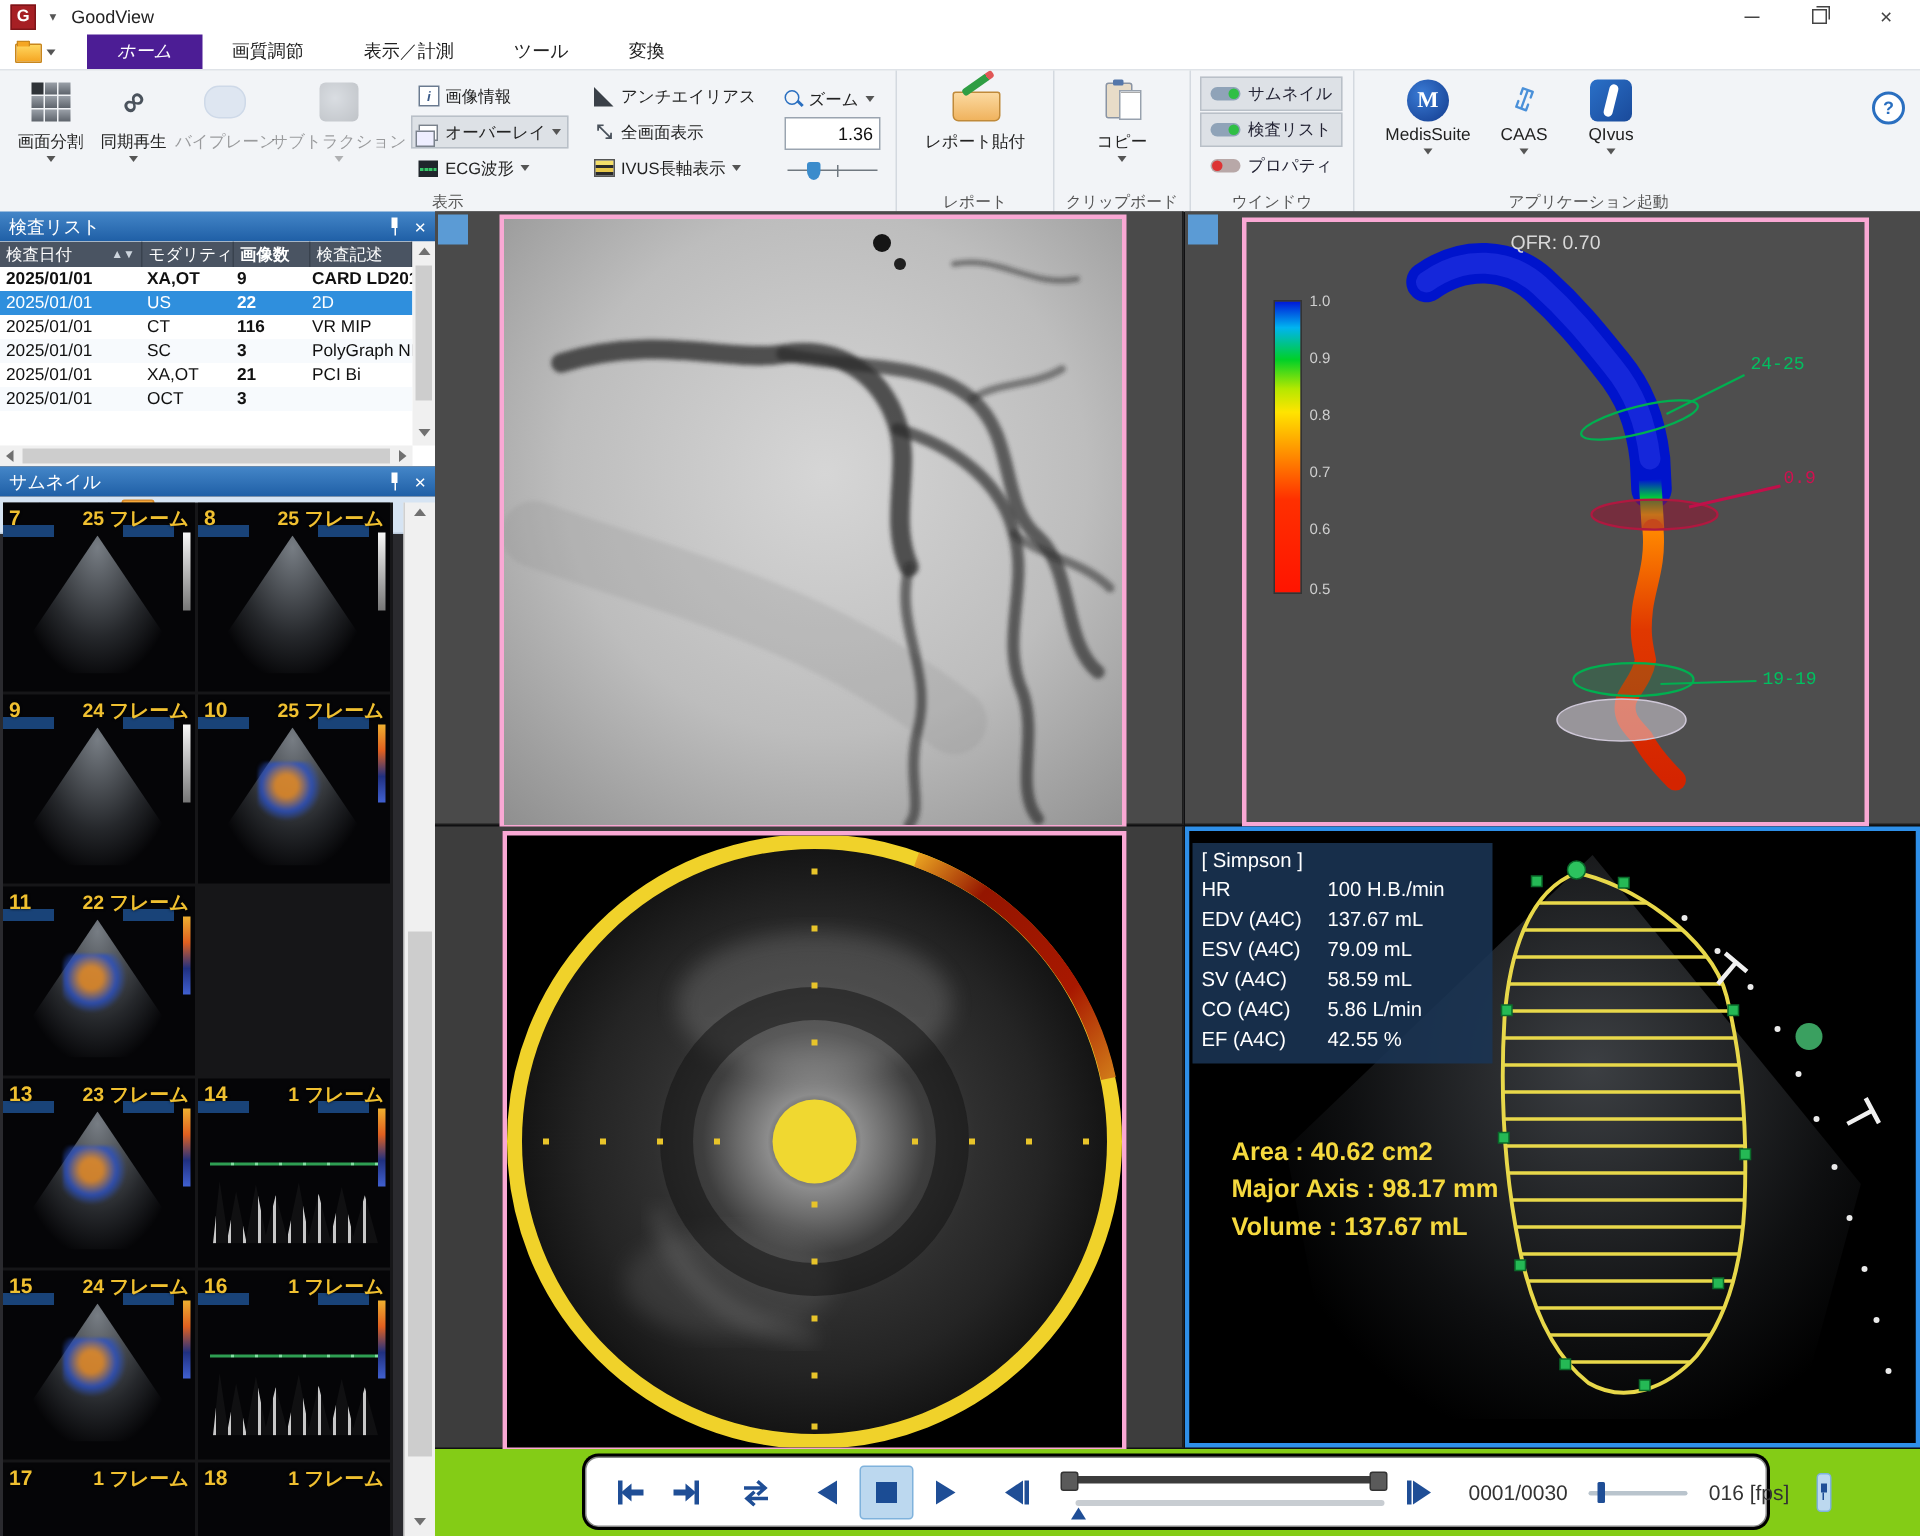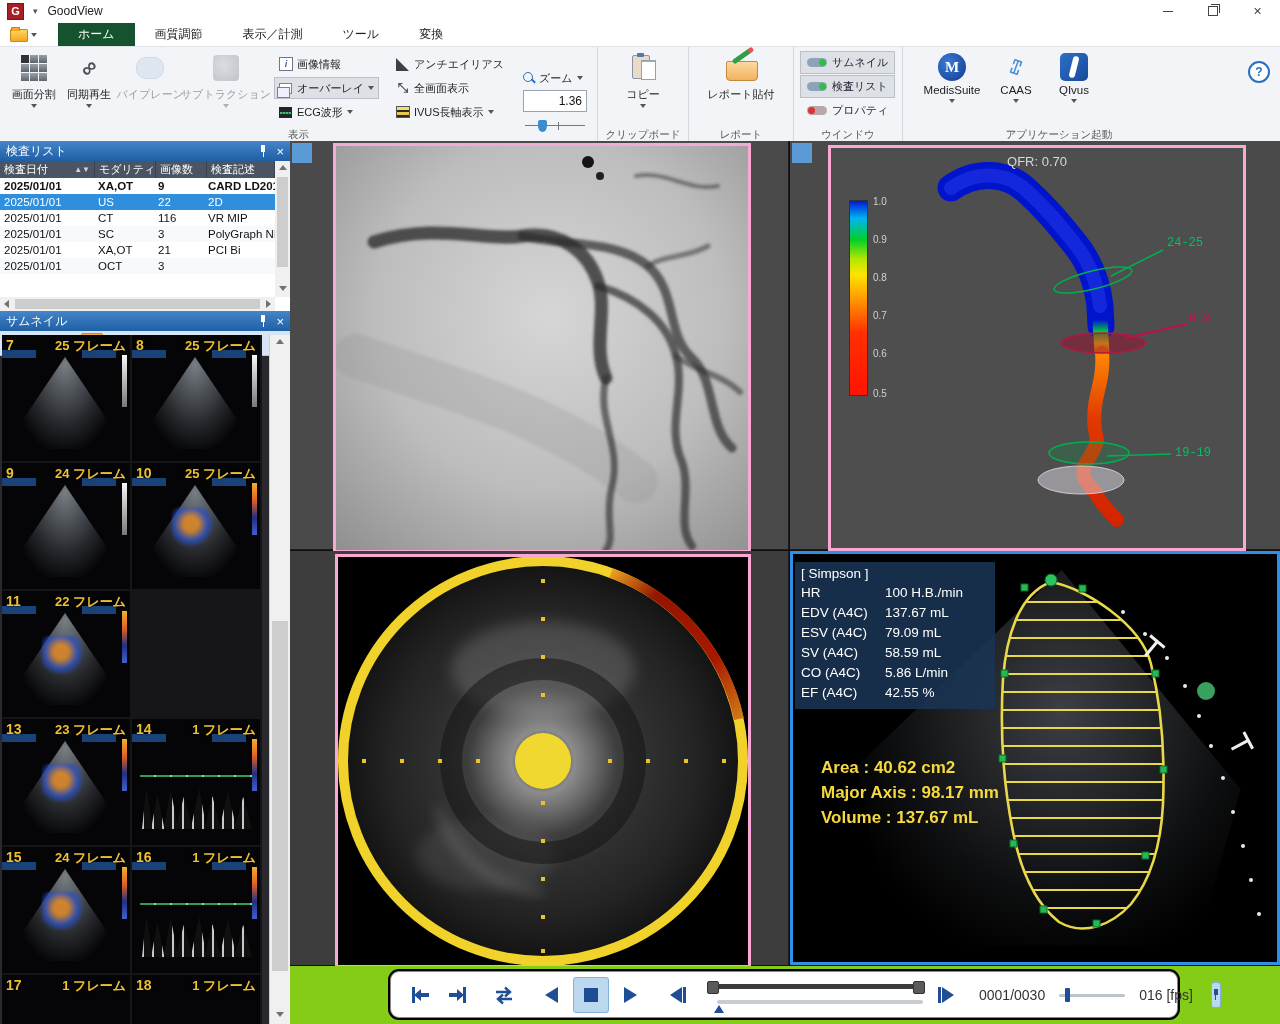--- a/index.html
+++ b/index.html
@@ -16,21 +16,21 @@
   .rest::before{content:"";position:absolute;left:2px;top:-3px;width:8px;height:8px;border:1px solid #444;border-bottom:none;border-left:none;}
   .clos{font-size:14px;line-height:14px;}
   
   .tabrow{position:absolute;top:22px;left:0;right:0;height:24px;background:#fff;display:flex;align-items:flex-end;}
   .filebtn{width:34px;height:20px;margin:0 4px 1px 6px;display:flex;align-items:center;justify-content:center;gap:3px;}
   .folder{width:16px;height:11px;background:linear-gradient(#ffd65e,#f5a623);border:1px solid #c8861c;border-radius:1px;position:relative;}
   .folder::before{content:"";position:absolute;top:-3px;left:0;width:7px;height:3px;background:#f5a623;border:1px solid #c8861c;border-bottom:none;border-radius:1px 1px 0 0;}
   .caret{width:0;height:0;border-left:3px solid transparent;border-right:3px solid transparent;border-top:4px solid #555;}
   .tabs{display:flex;height:23px;margin-left:14px;}
   .tab{padding:0 20px;font-size:12px;color:#222;display:flex;align-items:center;}
-  .tab.active{background:#14532d;color:#fff;}
+  .tab.active{background:#4c1d95;color:#fff;font-style:italic;}
   .ribbon{position:absolute;top:46px;left:0;right:0;height:94px;background:#f2f4f7;border-top:1px solid #dfe3e8;border-bottom:1px solid #c6ccd4;}
   .rgroups{display:flex;height:100%;}
   .rgroup{position:relative;height:100%;border-right:1px solid #d4d9e0;padding:2px 6px 0 6px;}
   .glabel{position:absolute;bottom:1px;left:0;right:0;text-align:center;font-size:10.5px;color:#555;}
   .gbody{display:flex;height:74px;align-items:flex-start;}
   .bigbtn{width:64px;height:72px;display:flex;flex-direction:column;align-items:center;justify-content:flex-start;padding-top:3px;border-radius:2px;}
   .bigbtn .bicon{width:32px;height:32px;display:flex;align-items:center;justify-content:center;}
   .bigbtn .blabel{font-size:11px;color:#222;margin-top:3px;white-space:nowrap;}
   .bigbtn.dis{opacity:.42;}
   .bigbtn .caret{margin-top:2px;}
@@ -45,21 +45,21 @@
   .smallbtn.pressed{background:#dde1e6;border:1px solid #b9c0c8;}
   .sic{width:14px;height:14px;display:inline-flex;align-items:center;justify-content:center;flex:none;}
   .infoic{width:12px;height:12px;border:1px solid #6a7a90;background:#fff;color:#3a5a88;font-size:9px;font-style:italic;font-weight:bold;line-height:12px;text-align:center;}
   .ovlic{width:11px;height:9px;border:1px solid #7a828c;background:#fff;position:relative;}
   .ovlic::before{content:"";position:absolute;left:-3px;top:3px;width:11px;height:9px;border:1px solid #7a828c;background:#eef;}
   .ecgic{width:13px;height:11px;background:#20262c;position:relative;}
   .ecgic::before{content:"";position:absolute;left:1px;top:5px;width:11px;height:2px;background:repeating-linear-gradient(90deg,#39c36a 0 2px,#1f7a40 2px 3px);}
   .aaic{width:0;height:0;border-bottom:13px solid #3a4048;border-right:13px solid transparent;}
   .fsic{font-size:13px;color:#4a525c;font-weight:bold;}
   .ivusic{width:14px;height:10px;background:linear-gradient(#f5df6a 0 3px,#2a2a2a 3px 5px,#e8c84a 5px 8px,#2a2a2a 8px 10px);border:1px solid #555;}
-  .zoomcol{display:flex;flex-direction:column;margin:20px 4px 0 8px;width:64px;}
+  .zoomcol{display:flex;flex-direction:column;margin:8px 4px 0 8px;width:64px;}
   .zoomrow{display:flex;align-items:center;gap:4px;font-size:11px;color:#222;height:18px;}
   .mag{width:12px;height:12px;position:relative;}
   .mag::before{content:"";position:absolute;width:8px;height:8px;border:1.6px solid #2a6fc0;border-radius:50%;}
   .mag::after{content:"";position:absolute;left:8px;top:8px;width:5px;height:1.6px;background:#2a6fc0;transform:rotate(45deg);}
   .zoominput{width:58px;height:20px;border:1px solid #9aa4b0;background:#fff;font-size:12px;color:#111;text-align:right;line-height:20px;padding-right:4px;margin-top:3px;}
   .zslider{position:relative;height:16px;margin-top:6px;}
   .zslider .track{position:absolute;left:2px;right:2px;top:7px;height:1px;background:#707880;}
   .zslider .tick{position:absolute;left:55%;top:4px;width:1px;height:8px;background:#707880;}
   .zslider .handle{position:absolute;left:24%;top:2px;width:9px;height:12px;background:#3b8ccc;border-radius:2px 2px 50% 50%;}
   .copyic{width:22px;height:28px;position:relative;}
@@ -94,21 +94,21 @@
   .examwrap{position:absolute;top:0;left:0;right:0;height:170px;background:#fff;border-bottom:2px solid #c9ccd2;}
   .extable{position:absolute;top:20px;left:0;right:15px;bottom:14px;overflow:hidden;background:#fff;}
   .exhead{display:flex;height:17px;background:#4a5462;color:#fff;font-size:11px;}
   .exhead .c{display:flex;align-items:center;padding:0 4px;border-right:1px solid #39424e;white-space:nowrap;overflow:hidden;}
   .sorticon{margin-left:auto;font-size:8px;color:#cdd5de;}
   .exrow{display:flex;height:16px;font-size:11.5px;color:#111;background:#fff;align-items:center;}
   .exrow:nth-child(odd){background:#f7fafd;}
   .exrow.bold{font-weight:bold;}
   .exrow.sel{background:#2f8fdd;color:#fff;}
   .exrow .c{padding:0 4px;white-space:nowrap;overflow:hidden;}
-  .cw0{width:86px;flex:none;}.cw1{width:52px;flex:none;}.cw2{width:42px;flex:none;}.cw3{flex:1;}
+  .cw0{width:86px;flex:none;}.cw1{width:52px;flex:none;}.cw2{width:42px;flex:none;font-weight:bold;}.cw3{flex:1;}
   .vscroll{position:absolute;top:20px;right:0;width:15px;bottom:14px;background:#f0f0f0;}
   .vscroll .thumb{position:absolute;left:2px;right:2px;background:#cdcdcd;}
   .arr{width:0;height:0;margin:4px auto;}
   .arr.up{border-left:4px solid transparent;border-right:4px solid transparent;border-bottom:5px solid #707070;}
   .arr.dn{border-left:4px solid transparent;border-right:4px solid transparent;border-top:5px solid #707070;}
   .arr.lf{border-top:4px solid transparent;border-bottom:4px solid transparent;border-right:5px solid #707070;margin:3px 4px;}
   .arr.rt{border-top:4px solid transparent;border-bottom:4px solid transparent;border-left:5px solid #707070;margin:3px 4px;}
   .hscroll{position:absolute;left:0;right:15px;bottom:0;height:14px;background:#f0f0f0;display:flex;align-items:center;}
   .hscroll .thumb{flex:1;height:10px;margin:0 2px;background:#cdcdcd;}
   
@@ -313,49 +313,49 @@
             <div class="zslider">
                 <div class="track"></div>
                 <div class="tick"></div>
                 <div class="handle"></div>
               </div>
           </div>
         </div>
         <div class="glabel">表示</div>
       </div>
 
+      <div class="rgroup" style="width:92px;">
+        <div class="gbody" style="justify-content:center;width:100%;">
+          <div class="bigbtn" style="width:84px;">
+            <div class="bicon">
+                <div class="repic">
+                  <div class="book"></div>
+                  <div class="pen"></div>
+                </div>
+              </div>
+            <div class="blabel">レポート貼付</div>
+          </div>
+        </div>
+        <div class="glabel">レポート</div>
+      </div>
+
       <div class="rgroup" style="width:78px;">
         <div class="gbody" style="justify-content:center;width:100%;">
           <div class="bigbtn">
             <div class="bicon">
                 <div class="copyic">
                   <div class="clip"></div>
                   <div class="page"></div>
                 </div>
               </div>
             <div class="blabel">コピー</div>
             <div class="caret"></div>
           </div>
         </div>
         <div class="glabel">クリップボード</div>
-      </div>
-
-      <div class="rgroup" style="width:92px;">
-        <div class="gbody" style="justify-content:center;width:100%;">
-          <div class="bigbtn" style="width:84px;">
-            <div class="bicon">
-                <div class="repic">
-                  <div class="book"></div>
-                  <div class="pen"></div>
-                </div>
-              </div>
-            <div class="blabel">レポート貼付</div>
-          </div>
-        </div>
-        <div class="glabel">レポート</div>
       </div>
 
       <div class="rgroup" style="width:96px;">
         <div class="gbody" style="flex-direction:column;gap:1px;padding-top:2px;">
           <div class="togglebtn pressed">
               <span class="pill on"></span>
               <span>サムネイル</span>
             </div>
           <div class="togglebtn pressed">
               <span class="pill on"></span>

